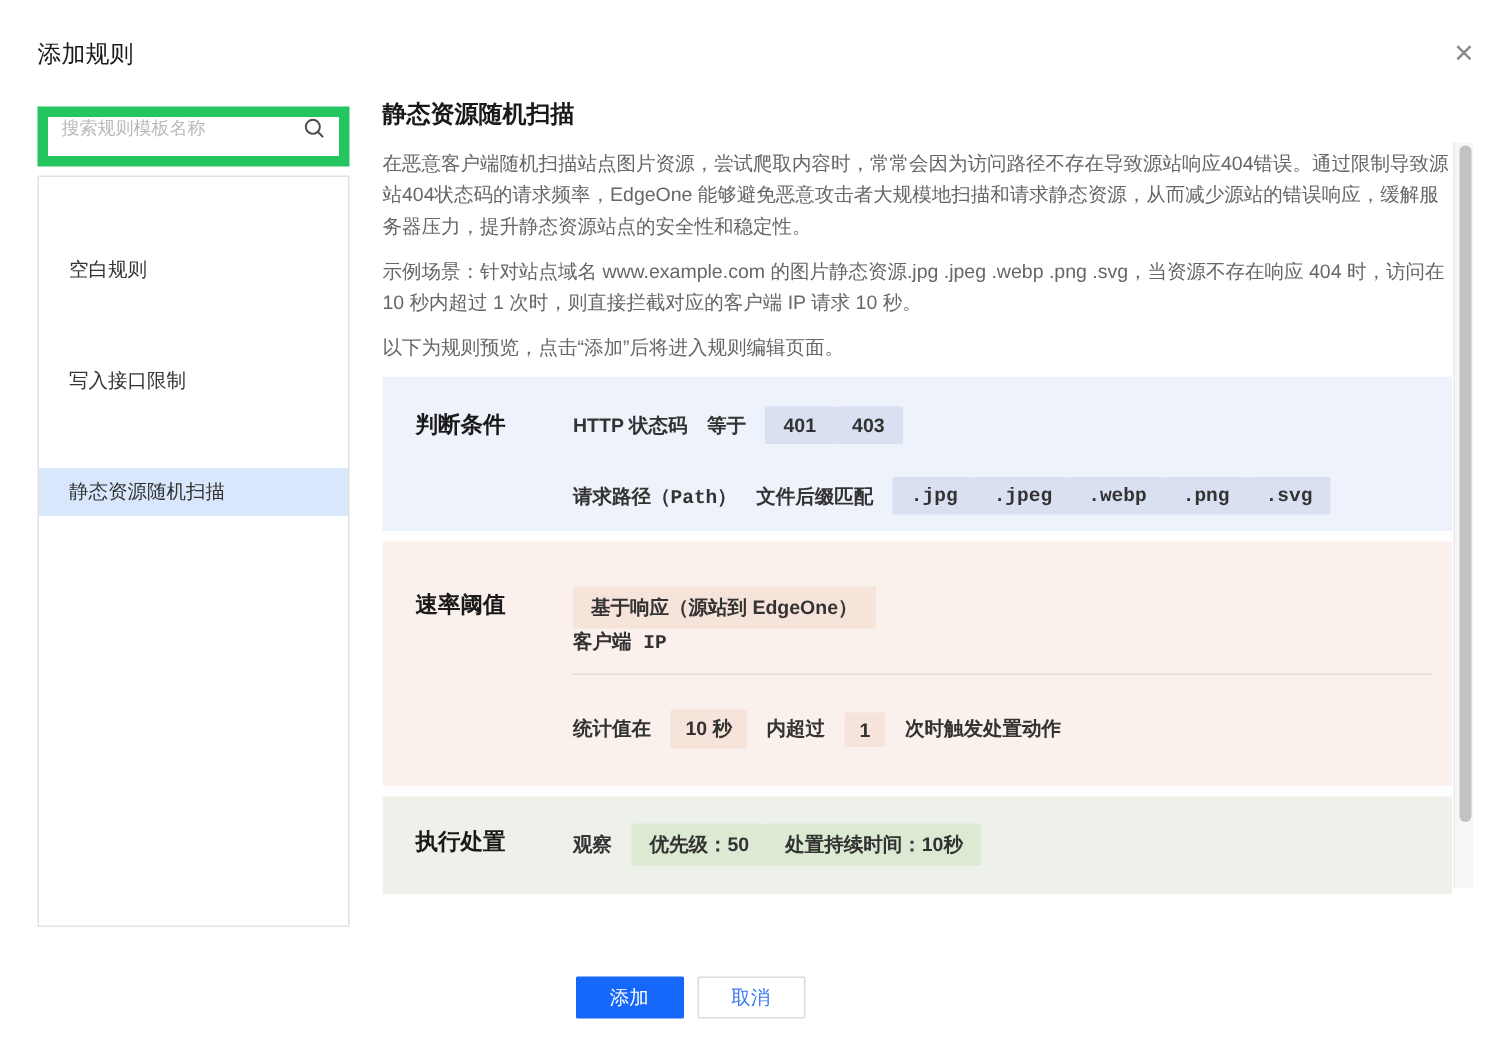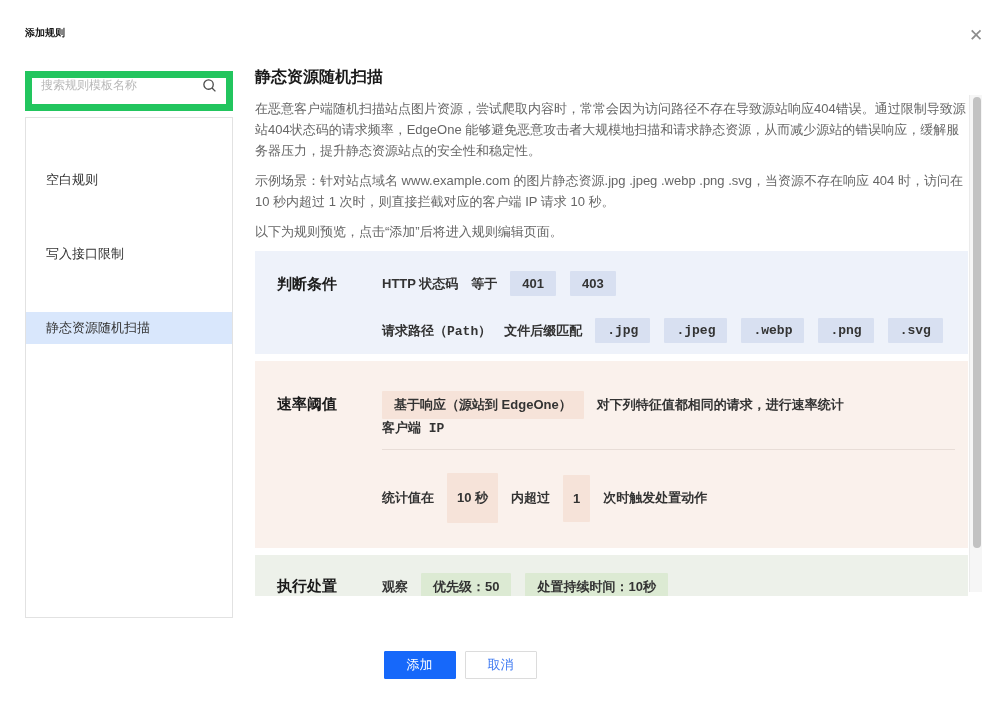--- a/index.html
+++ b/index.html
@@ -9,21 +9,21 @@
     background: #fff;
     font-family: "Liberation Sans", "DejaVu Sans", sans-serif;
     overflow: hidden;
     color: #333;
   }
   .modal { position: relative; width: 1007px; height: 704px; background: #fff; }
 
   
   .modal-title {
     position: absolute; left: 25px; top: 26px;
-    font-size: 10px; font-weight: bold; color: #1a1a1a;
+    font-size: 16px; font-weight: normal; color: #1a1a1a;
   }
   .close-btn {
     position: absolute; right: 21px; top: 26px;
     width: 20px; height: 20px; line-height: 20px; text-align: center;
     font-size: 17px; color: #8c8c8c; cursor: pointer; user-select: none;
   }
 
   
   .search-box {
     position: absolute; left: 25px; top: 71px; width: 208px; height: 40px;
@@ -70,29 +70,29 @@
 
   .sec-label {
     flex: 0 0 127px; padding-left: 22px;
     font-size: 15px; font-weight: bold; color: #1a1a1a; line-height: 26px;
   }
   .sec-body { flex: 1; min-width: 0; }
 
   .row { display: flex; align-items: center; column-gap: 13px; font-size: 13px; }
   .row + .row { margin-top: 22px; font-family: Liberation Mono, monospace; }
   .row-text { font-weight: 600; color: #333; white-space: nowrap; }
-  .tag-list { display: flex; column-gap: 14px; }
+  .tag-list { display: flex; column-gap: 0; }
 
   .tag {
     display: inline-block; padding: 5px 12px; font-size: 13px; font-weight: 600;
     color: #333; border-radius: 1px; white-space: nowrap;
   }
   .tag-cond  { background: var(--cond-tag, #d8e0f1); }
   .tag-rate  { background: var(--rate-tag, #f6e3d9); }
-  .tag-rate-sm { background: var(--rate-tag, #f6e3d9); padding: 16px 10px; }
+  .tag-rate-sm { background: var(--rate-tag, #f6e3d9); padding: 4px 10px; }
   .tag-action { background: var(--action-tag, #dcead3); }
 
   .rate-divider { height: 1px; background: #e8ddd7; margin: 12px 0 23px 0; }
   .rate-row2 { margin-top: 20px; align-items: center; }
   .sec-rate .row + .row { margin-top: 0; }
 
   
   .scrollbar-track {
     position: absolute; left: 969px; top: 95px; width: 13px; height: 497px;
     background: #f6f6f6; border-left: 1px solid #ebebeb;
@@ -171,21 +171,20 @@
               </span>
           </div>
         </div>
       </div>
 
       <div class="section sec-rate">
         <div class="sec-label">速率阈值</div>
         <div class="sec-body">
           <div class="row">
             <span class="tag tag-rate">基于响应（源站到 EdgeOne）</span>
-            <span class="row-text">对下列特征值都相同的请求，进行速率统计</span>
           </div>
           <div class="row rate-row2">
             <span class="row-text">客户端 IP</span>
           </div>
           <div class="rate-divider"></div>
           <div class="row">
             <span class="row-text">统计值在</span>
             <span class="tag tag-rate-sm">10 秒</span>
             <span class="row-text">内超过</span>
             <span class="tag tag-rate-sm">1</span>

